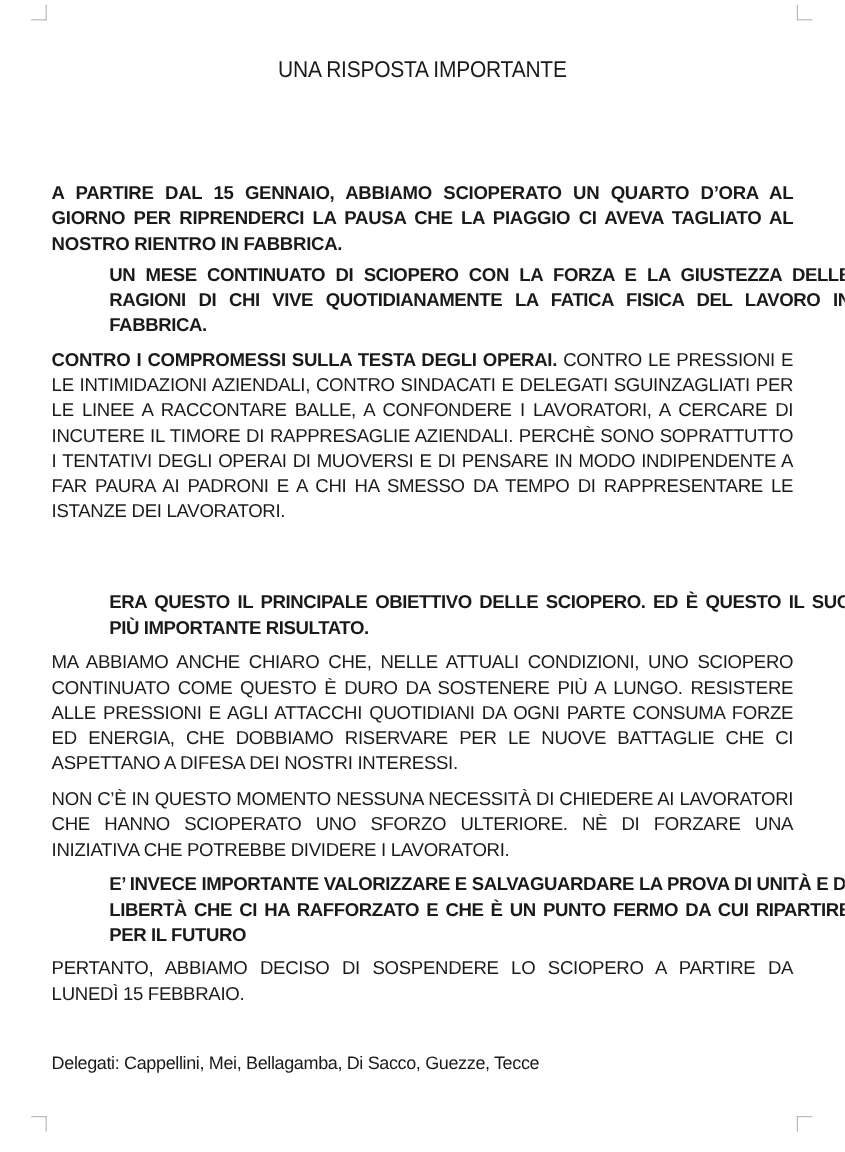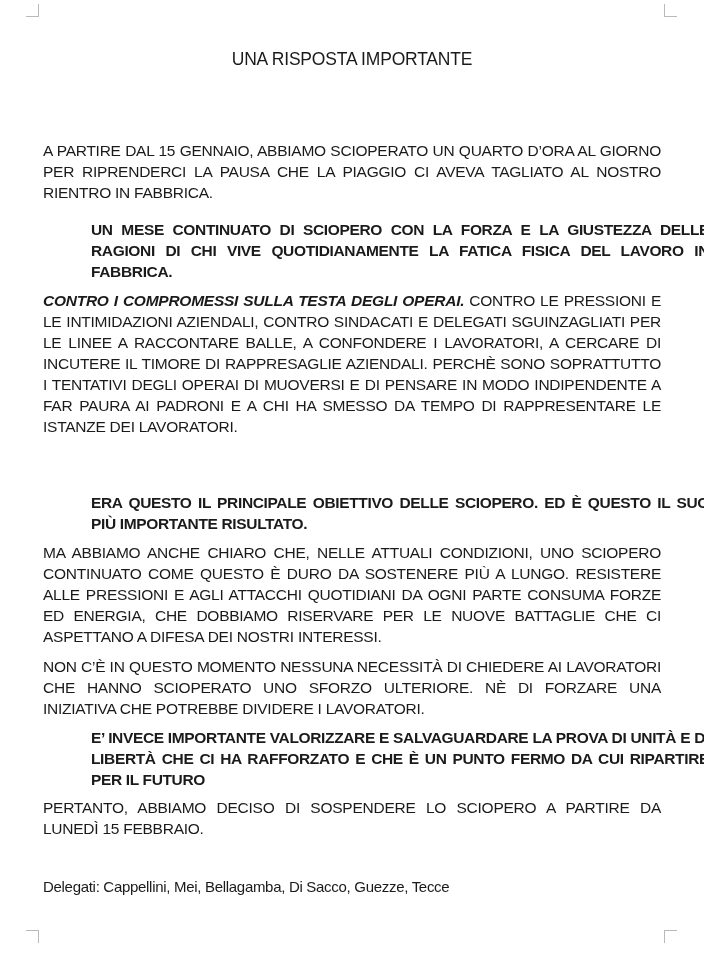--- a/index.html
+++ b/index.html
@@ -20,23 +20,23 @@
     text-align: center; font-size: 19px; letter-spacing: -0.2px;
     transform: scaleX(0.92); transform-origin: center;
   }
   .para {
     position: absolute; left: 43px; width: 618px;
     font-size: 15.5px; line-height: 21px;
     text-align: justify; text-align-last: left;
     letter-spacing: -0.25px;
   }
   .para.bold { font-weight: bold; letter-spacing: -0.35px; margin-left: 48px; }
-  .para .b { font-weight: bold; font-style: italic; }
+  .para .b { font-weight: bold; }
   .greeting { top: 120px; }
-  .p1 { top: 140px; }
+  .p1 { top: 151px; font-weight: bold; }
   .p2 { top: 219px; }
   .p3 { top: 290px; }
   .p4 { top: 443px; }
   .p5 { top: 492px; }
   .p6 { top: 542px; }
   .p7 { top: 656px; }
   .p8 { top: 727px; }
   .p9 { top: 797px; }
   .sign { position: absolute; left: 43px; top: 878px; font-size: 15px; letter-spacing: -0.3px; }
 </style>

